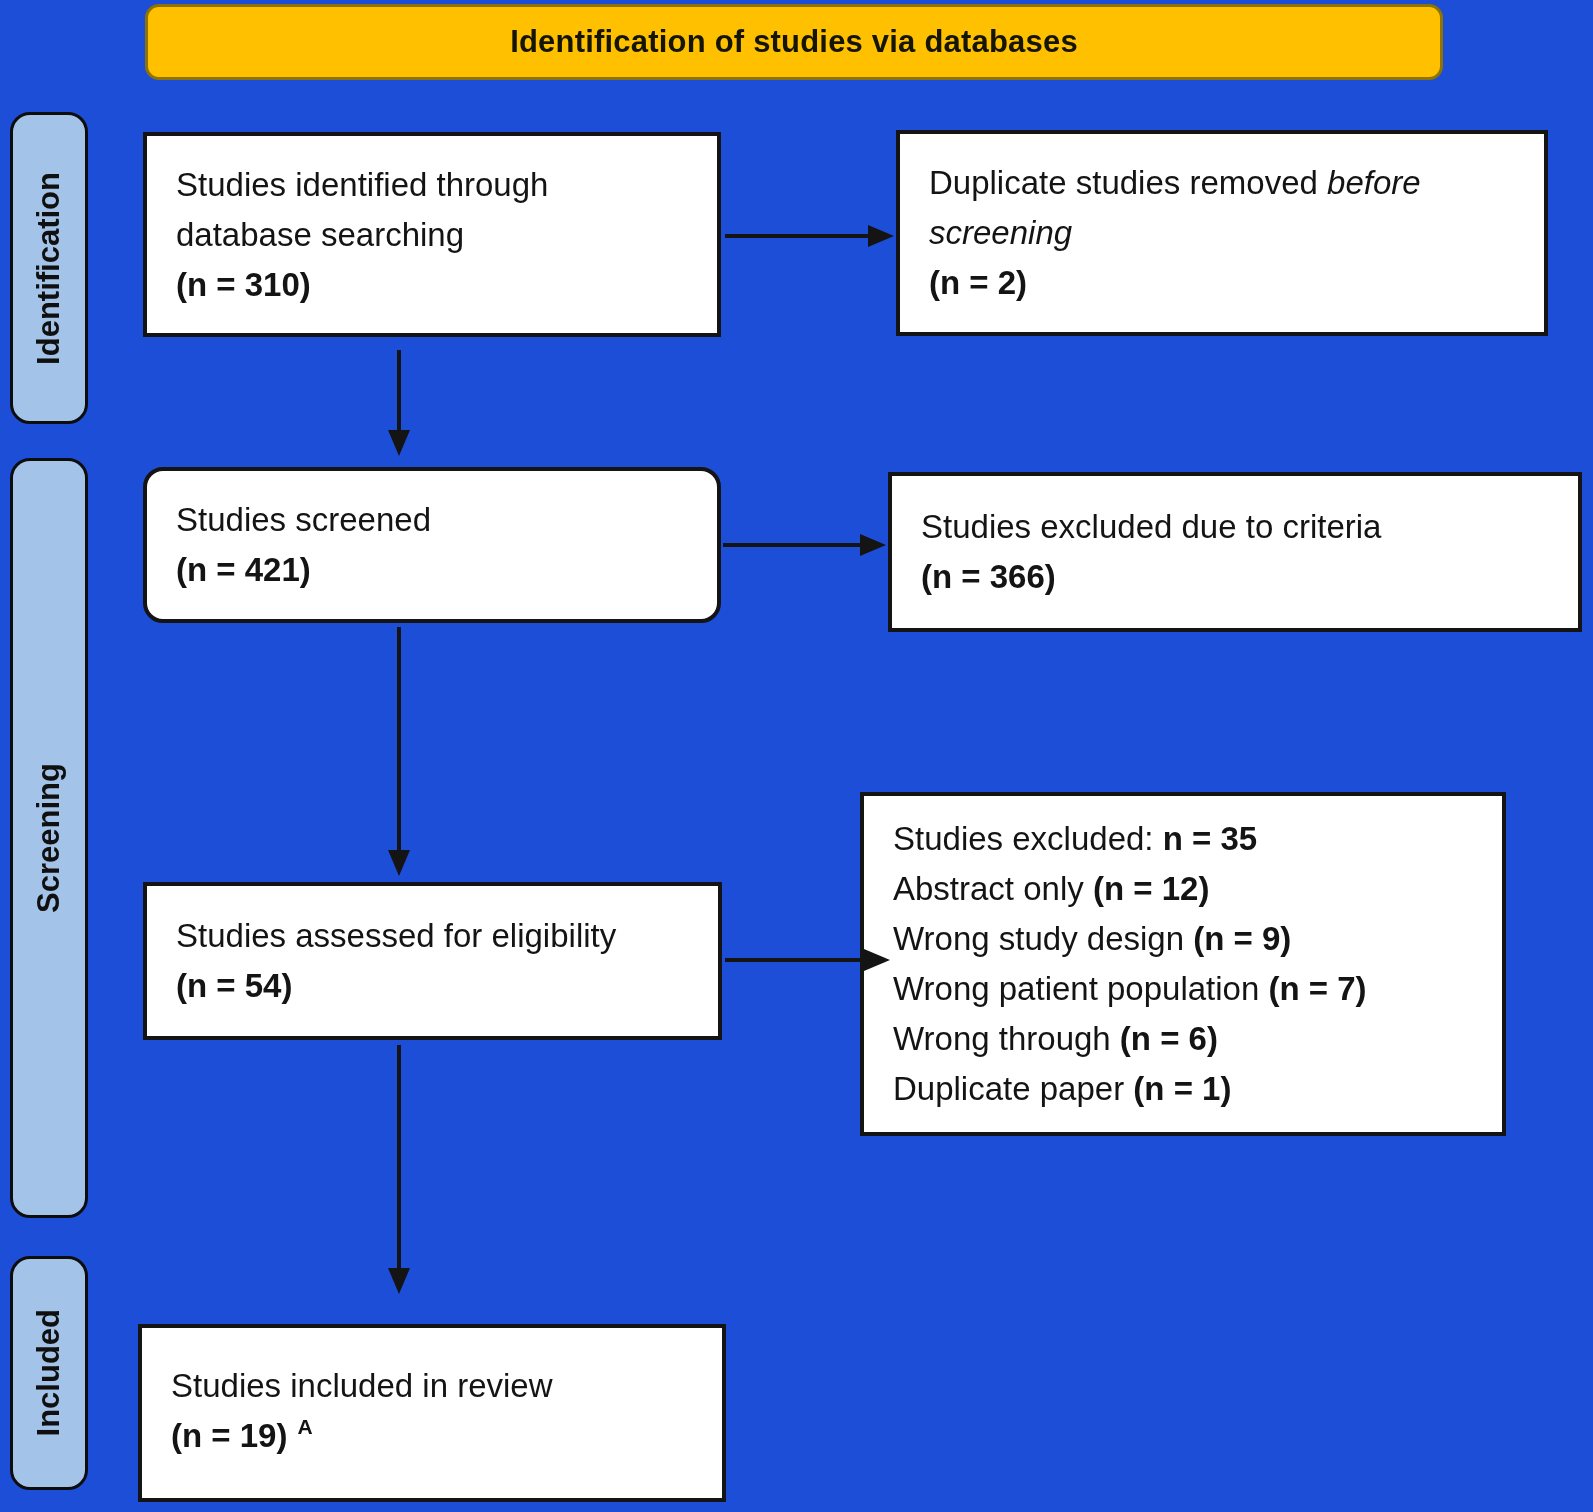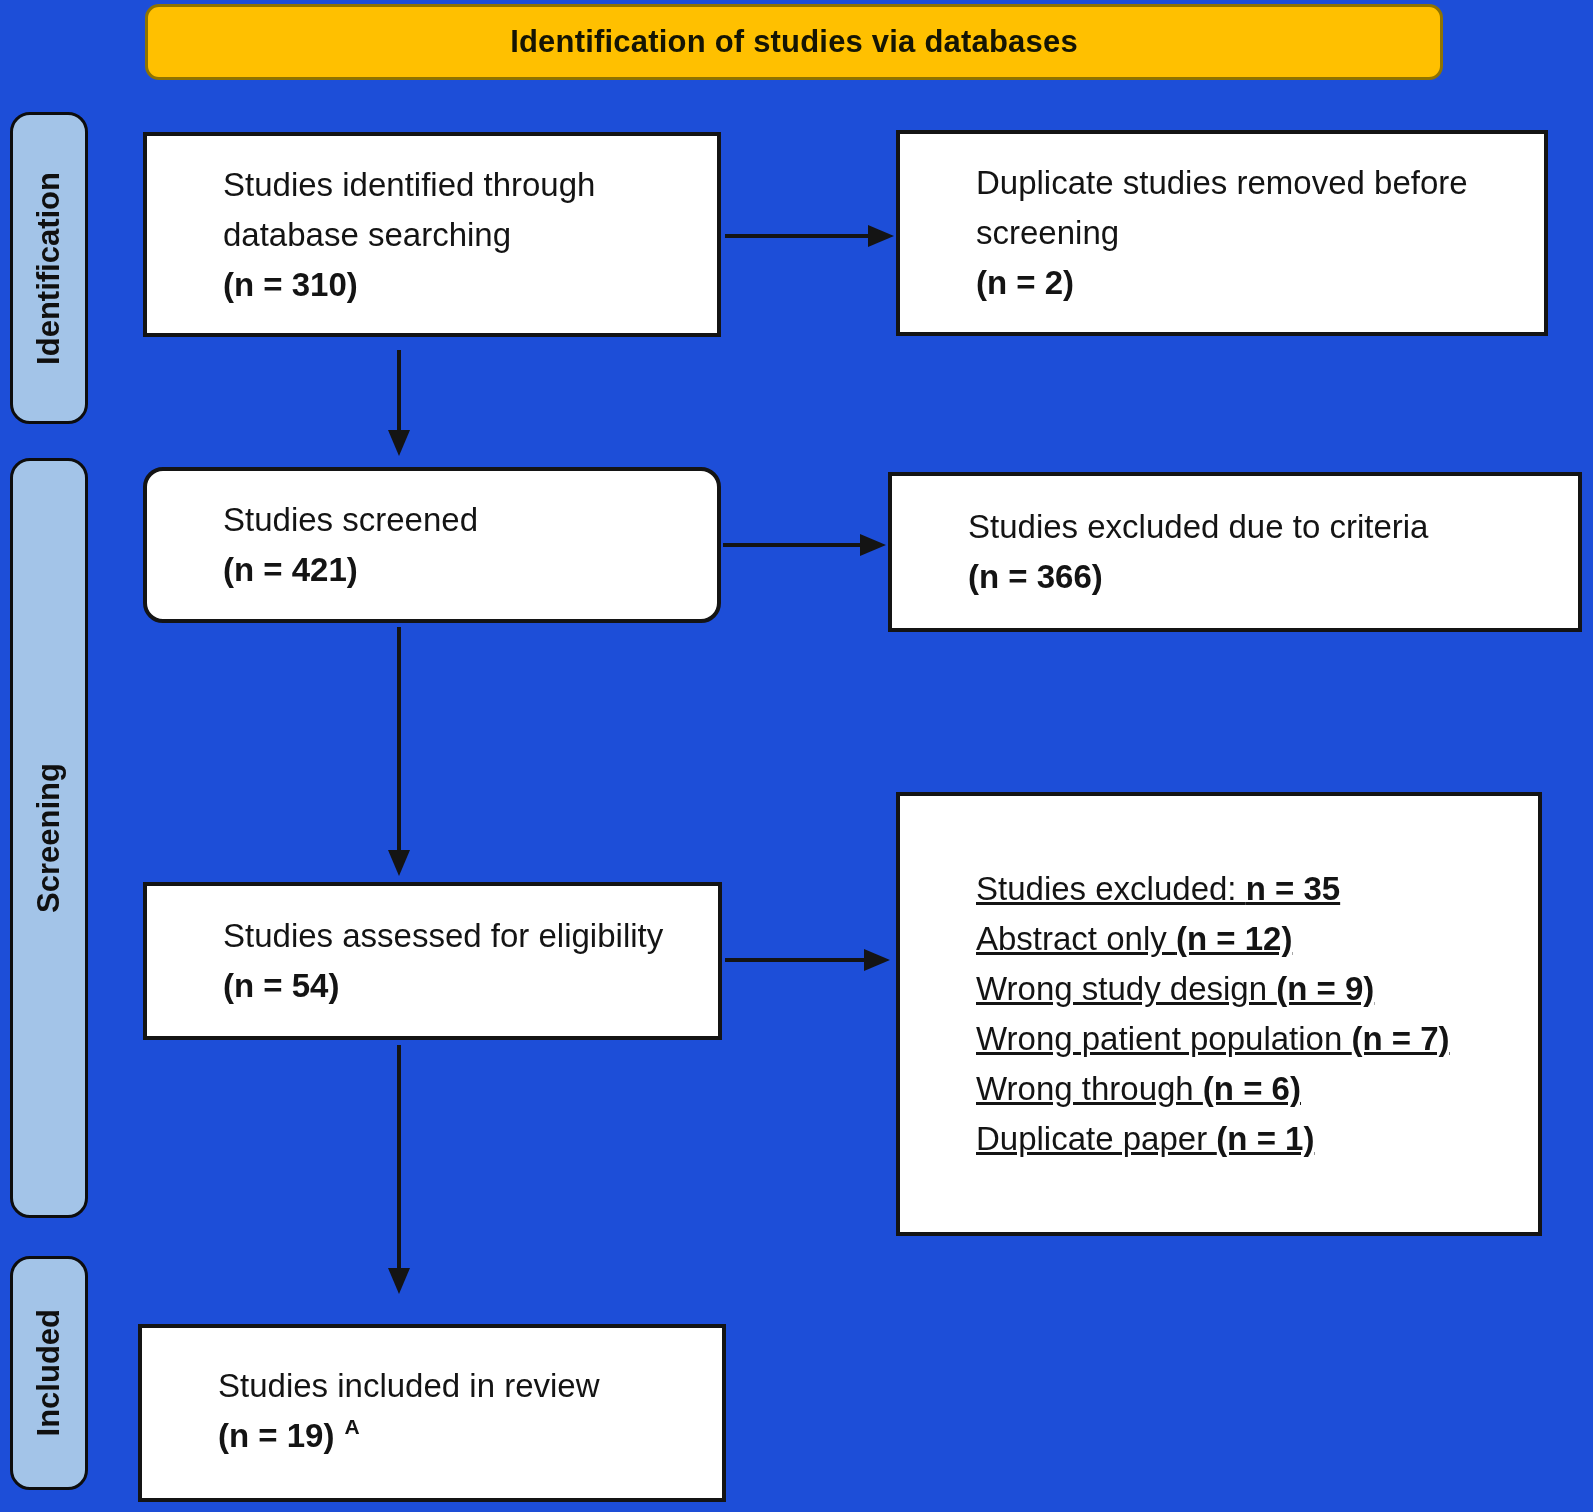--- a/index.html
+++ b/index.html
@@ -57,26 +57,26 @@
     box-sizing: border-box;
     display: flex; flex-direction: column; justify-content: center;
     padding: 10px 24px 10px 29px;
     font-size: 33px; line-height: 50px;
   }
   .box-identified        { left: 143px; top: 132px;  width: 578px; height: 205px; }
   .box-duplicates        { left: 896px; top: 130px;  width: 652px; height: 206px; }
   .box-screened          { left: 143px; top: 467px;  width: 578px; height: 156px; border-radius: 20px; }
   .box-excluded-criteria { left: 888px; top: 472px;  width: 694px; height: 160px; }
   .box-assessed          { left: 143px; top: 882px;  width: 579px; height: 158px; }
-  .box-excluded-detail   { left: 896px; top: 792px;  width: 646px; height: 444px; text-decoration: underline; }
+  .box-excluded-detail   { left: 860px; top: 792px;  width: 646px; height: 344px; }
   .box-included          { left: 138px; top: 1324px; width: 588px; height: 178px; }
 
-  .line { white-space: nowrap; margin-left: 47px; }
+  .line { white-space: nowrap; }
   .b { font-weight: bold; }
-  .i { }
+  .i { font-style: italic; }
   .sup {
     font-size: 21px;
     position: relative; top: -13px;
     margin-left: 10px;
   }
 
   
   .arrows {
     position: absolute; left: 0; top: 0;
     width: 1593px; height: 1512px;

